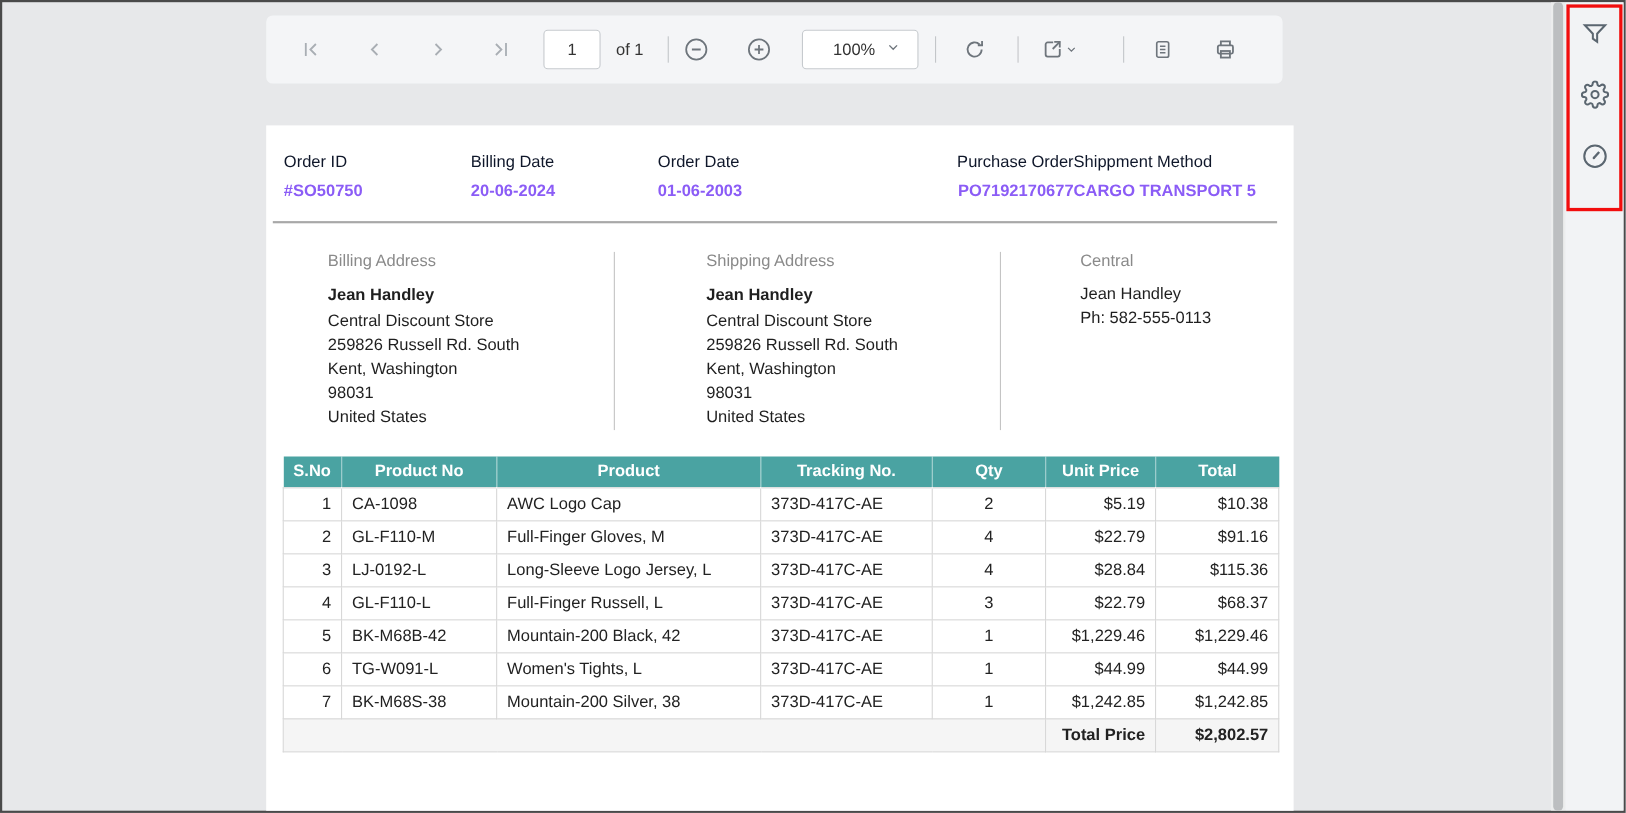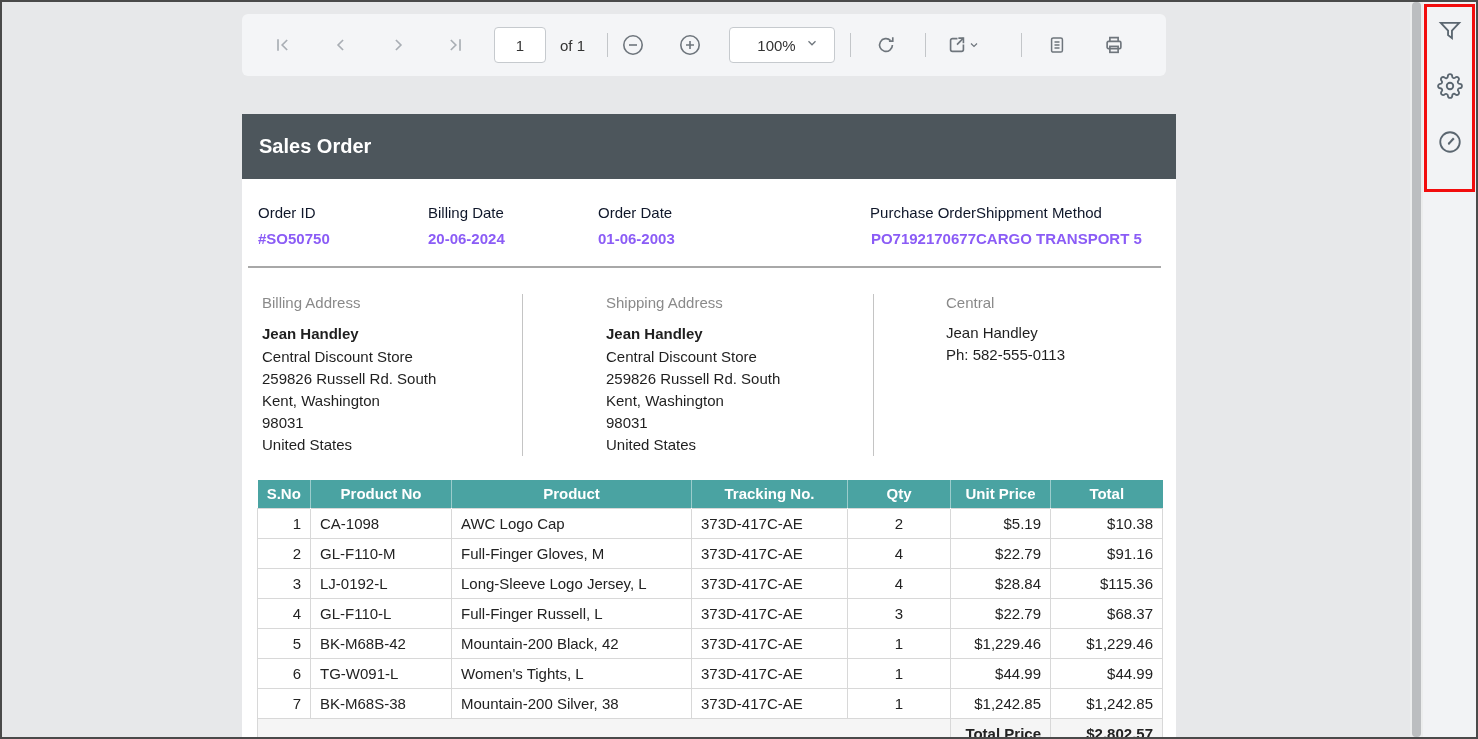--- a/index.html
+++ b/index.html
@@ -51,21 +51,21 @@
 
   .fields { display:flex; padding-left:16px; margin-top:24px; }
   .field { flex:none; }
   .field:nth-child(1){ width:170px; } .field:nth-child(2){ width:170px; }
   .field:nth-child(3){ width:190px; } .field:nth-child(4){ width:188px;text-align:right; }
   .flabel { font-size:15px; color:#0f172a; line-height:20px; }
   .fvalue { font-size:15px; font-weight:bold; color:#8b5cf6; margin-top:6px; line-height:20px; }
 
   .hline { margin:17px 15px 0 6px; height:2px; background:#a8a8a8; }
 
-  .addresses { display:flex; padding-left:20px; margin-top:26px; }
+  .addresses { display:flex; padding-left:20px; margin-top:26px;margin-left:36px; }
   .addr { font-size:15px; color:#1f1f1f; }
   .addr-c1 { width:261px; border-right:1px solid #c4c4c4; }
   .addr-c2 { width:351px; padding-left:83px; border-right:1px solid #c4c4c4; }
   .addr-c3 { padding-left:72px; }
   .alabel { font-size:15px; color:#8a8a8a; line-height:18px; margin-bottom:10px; }
   .aname { font-weight:bold; line-height:24px; }
   .aline { line-height:22px; }
 
   table.items { border-collapse:collapse; margin:24px 0 0 15px; width:905px;
                 table-layout:fixed; font-size:15px; }
@@ -196,23 +196,20 @@
           <svg width="22" height="22" viewBox="0 0 24 24" fill="none" stroke="currentColor" stroke-width="1.8">
             <path d="M7.5 8V4h9v4"></path>
             <rect x="4.5" y="8" width="15" height="8" rx="1.5"></rect>
             <rect x="7.5" y="13.5" width="9" height="6.5"></rect>
           </svg>
         </span>
     </button>
   </div>
 
   <div class="page">
-    <div class="title-band">
-      <span>Sales Order</span>
-    </div>
 
     <div class="fields">
       <div class="field">
         <div class="flabel">Order ID</div>
         <div class="fvalue">#SO50750</div>
       </div>
       <div class="field">
         <div class="flabel">Billing Date</div>
         <div class="fvalue">20-06-2024</div>
       </div>

